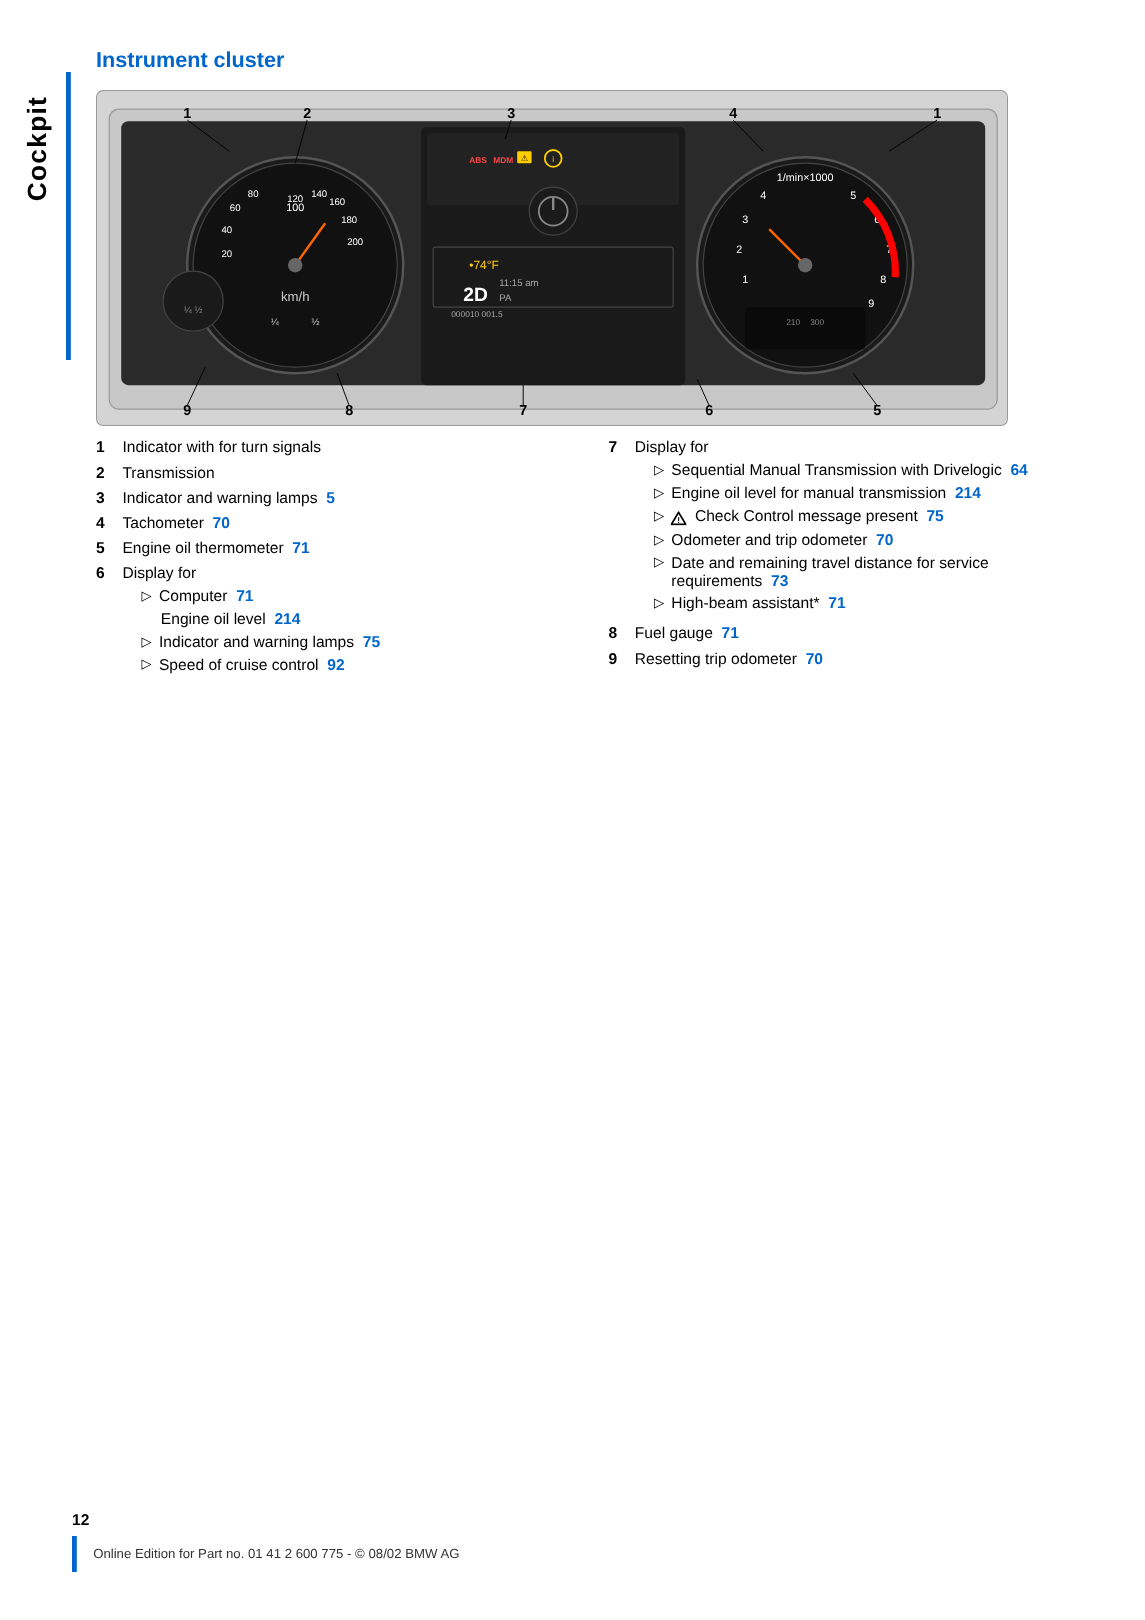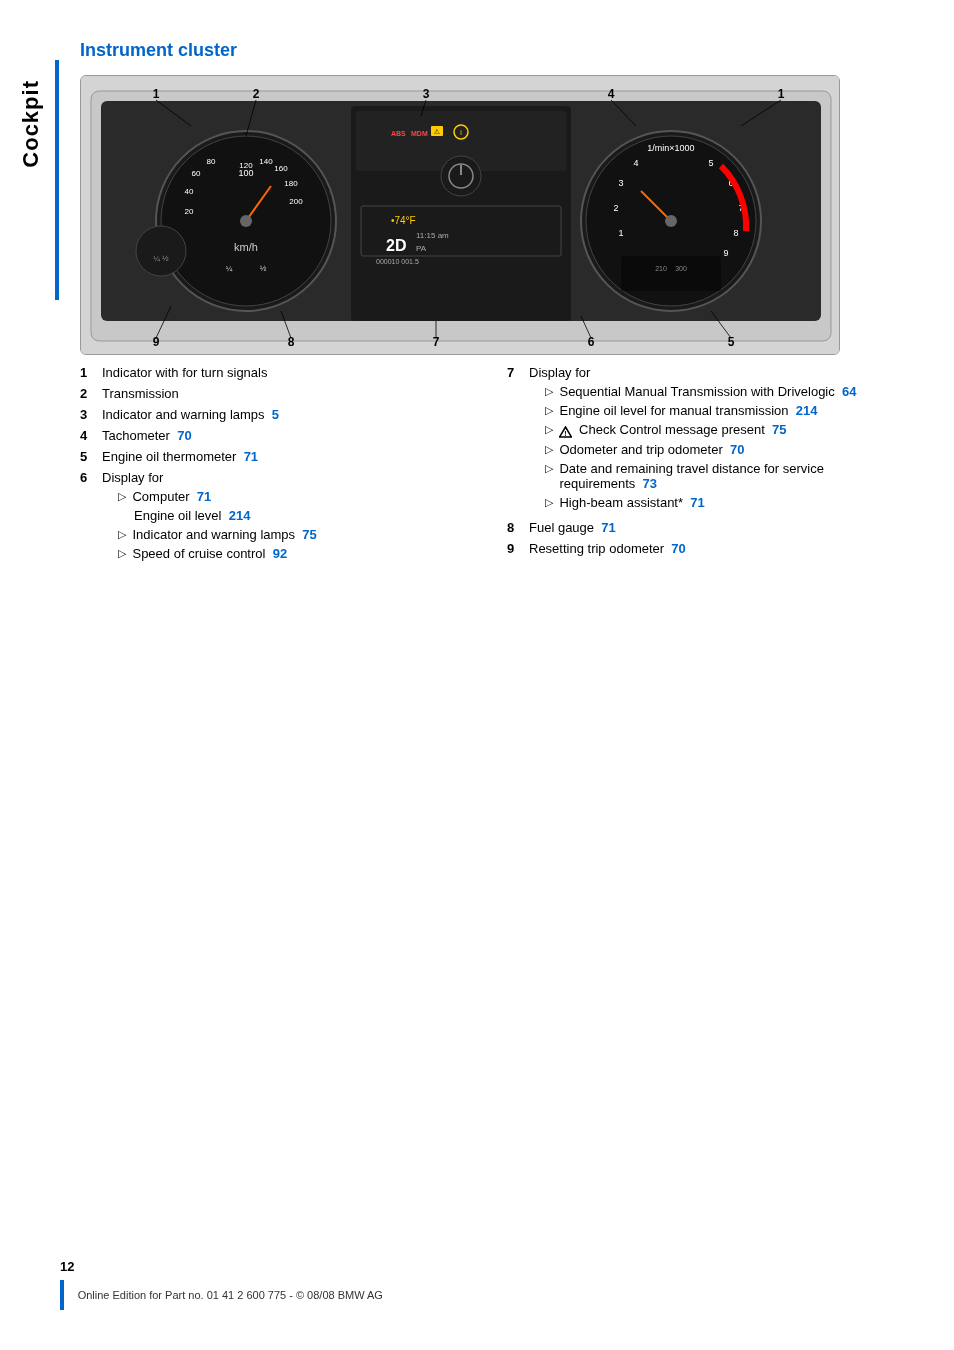--- a/index.html
+++ b/index.html
@@ -381,16 +381,16 @@
         <span class="list-number">9</span>
         <span class="list-text">Resetting trip odometer &nbsp;<span class="page-ref">70</span></span>
       </div>
 
     </div>
   </div>
 
   <div class="footer-area">
     <span class="page-number">12</span>
     <span class="footer-divider"></span>
-    <span class="footer-text">Online Edition for Part no. 01 41 2 600 775 - © 08/08 BMW AG</span>
+    <span class="footer-text">Online Edition for Part no. 01 41 2 600 775 - © 08/02 BMW AG</span>
   </div>
 
 </div>
 
 </body></html>

